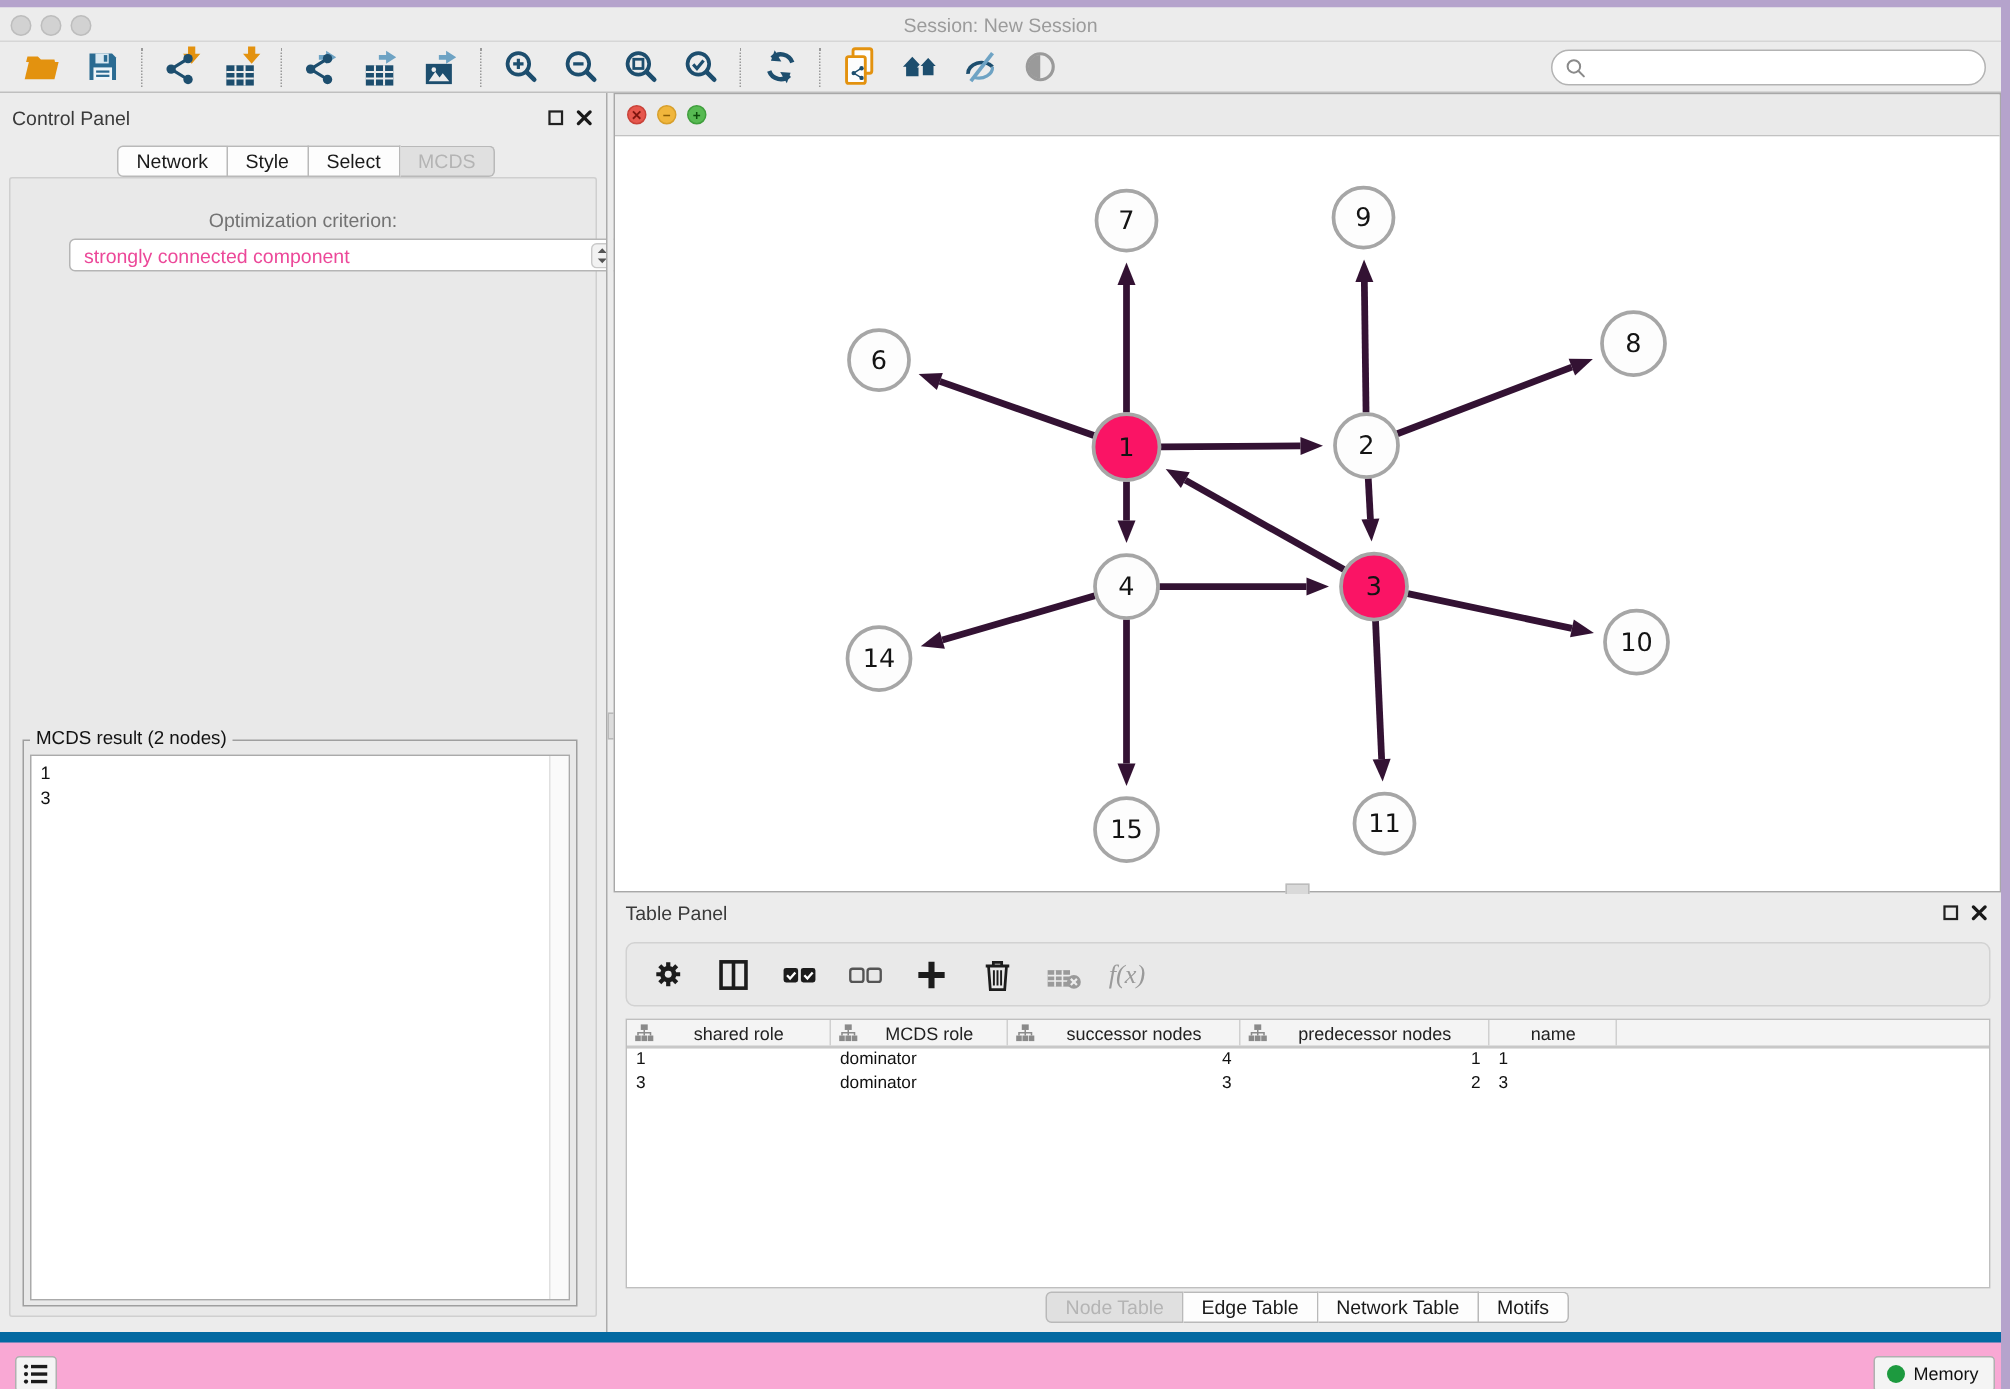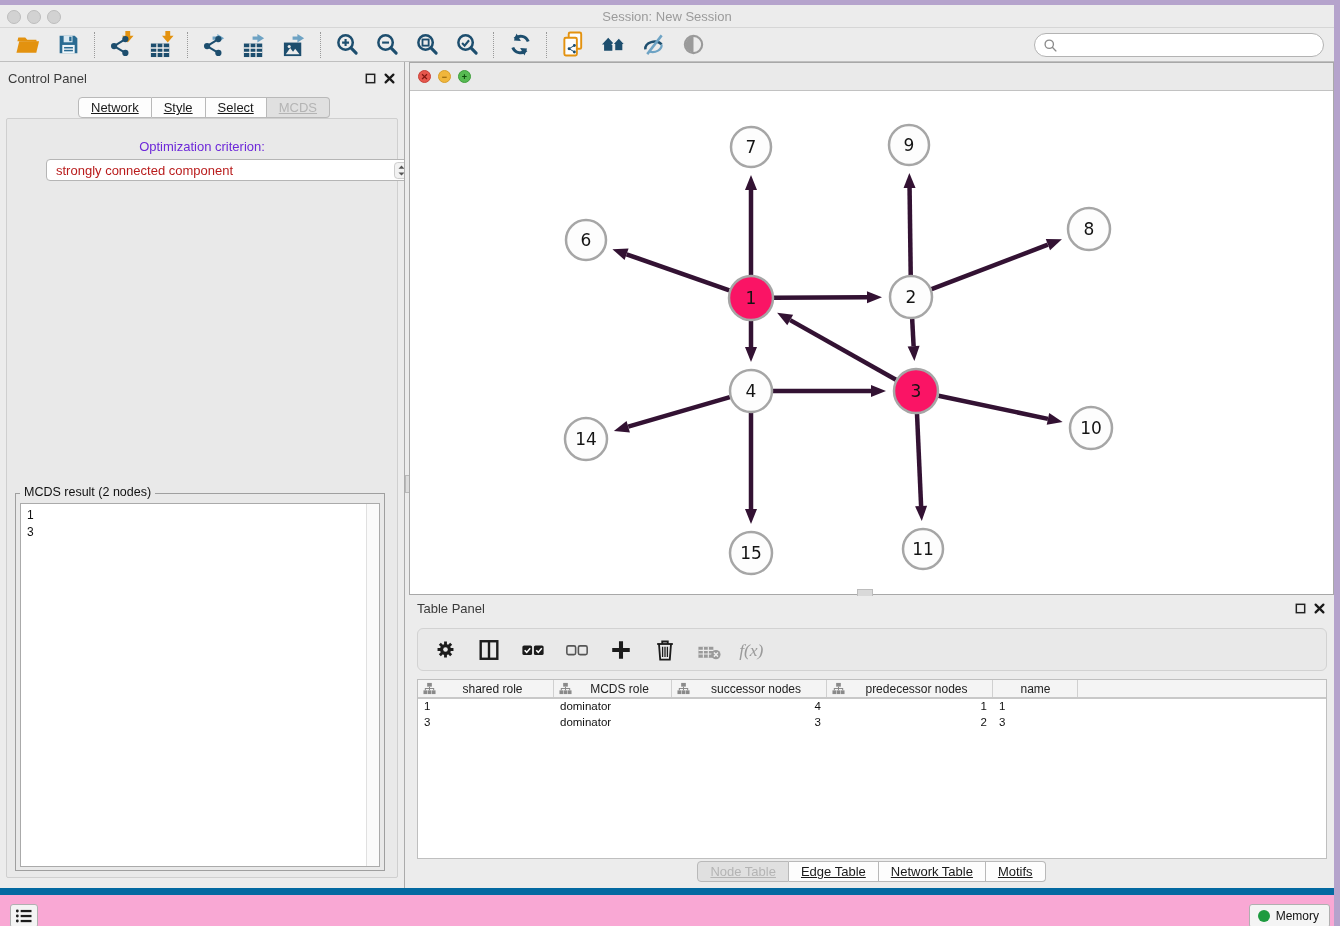--- a/index.html
+++ b/index.html
@@ -22,28 +22,28 @@
   .search-wrap input { border:none; outline:none; flex:1; font-size:12px; background:transparent; height:20px; }
 
   
   .control-panel { position:absolute; left:0; top:57px; width:404px; height:826px; background:#ececec; }
   .panel-header { position:absolute; left:0; top:6px; width:100%; height:22px; }
   .panel-header .ph-title { position:absolute; left:8px; top:3px; font-size:13px; color:#3a3a3a; }
   .ph-icons { position:absolute; right:8px; top:4px; display:flex; gap:6px; }
   .ph-icons span { display:inline-flex; }
 
   .cp-tabs { position:absolute; left:78px; top:35px; height:21px; display:flex; }
-  .tab-seg { height:21px; padding:0 12px; font-size:13px; line-height:20px; background:#fdfdfd; border:1px solid #b9b9b9; border-left:none; color:#1a1a1a; cursor:default;text-decoration:underline; }
+  .tab-seg { height:21px; padding:0 12px; font-size:13px; line-height:20px; background:#fdfdfd; border:1px solid #b9b9b9; border-left:none; color:#1a1a1a; cursor:default; }
   .tab-seg:first-child { border-left:1px solid #b9b9b9; border-radius:4px 0 0 4px; }
   .tab-seg:last-child { border-radius:0 4px 4px 0; }
   .tab-seg.selected { background:#e0e0e0; color:#b4b4b4; }
 
   .cp-content { position:absolute; left:6px; top:56px; width:392px; height:760px; background:#e9e9e9; border:1px solid #cfcfcf; border-radius:2px; }
-  .opt-label { position:absolute; top:20px; width:100%; text-align:center; font-size:13px; color:#6d28d9; }
-  .dropdown { position:absolute; left:39px; top:40px; width:368px; height:22px; background:#fff; border:1px solid #b5b5b5; border-radius:4px; font-size:13px; color:#b91c1c; display:flex; align-items:center; padding-left:9px; }
+  .opt-label { position:absolute; top:20px; width:100%; text-align:center; font-size:13px; color:#737373; }
+  .dropdown { position:absolute; left:39px; top:40px; width:368px; height:22px; background:#fff; border:1px solid #b5b5b5; border-radius:4px; font-size:13px; color:#ec4899; display:flex; align-items:center; padding-left:9px; }
   .dropdown .chev { position:absolute; right:4px; top:2px; }
   .cp-buttons { position:absolute; top:73px; width:100%; display:flex; justify-content:center; gap:13px; }
   .mac-btn { height:22px; background:#fdfdfd; border:1px solid #b5b5b5; border-radius:4px; font-size:13px; color:#111; padding:0 16px; cursor:default; font-family:"Liberation Sans", sans-serif; }
 
   .groupbox { position:absolute; left:8px; top:374px; width:370px; height:378px; border:1px solid #9f9f9f; }
   .groupbox .legend { position:absolute; top:-9px; left:4px; background:#e9e9e9; padding:0 4px; font-size:12.5px; color:#111; }
   .result-area { position:absolute; left:4px; top:9px; width:360px; height:364px; background:#fff; border:1px solid #aaaaaa; font-size:12px; color:#111; padding:3px 0 0 6px; white-space:pre; line-height:17px; overflow:hidden; }
   .result-scroll { position:absolute; right:0; top:0; width:13px; height:100%; background:#fafafa; border-left:1px solid #e0e0e0; }
 
   

